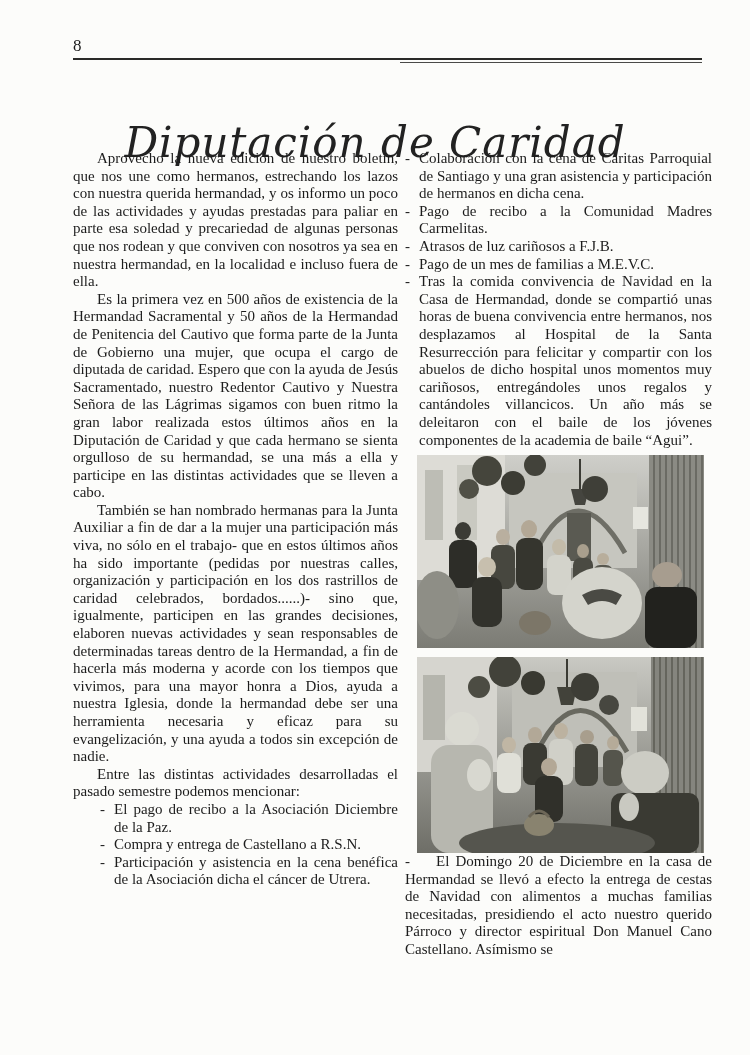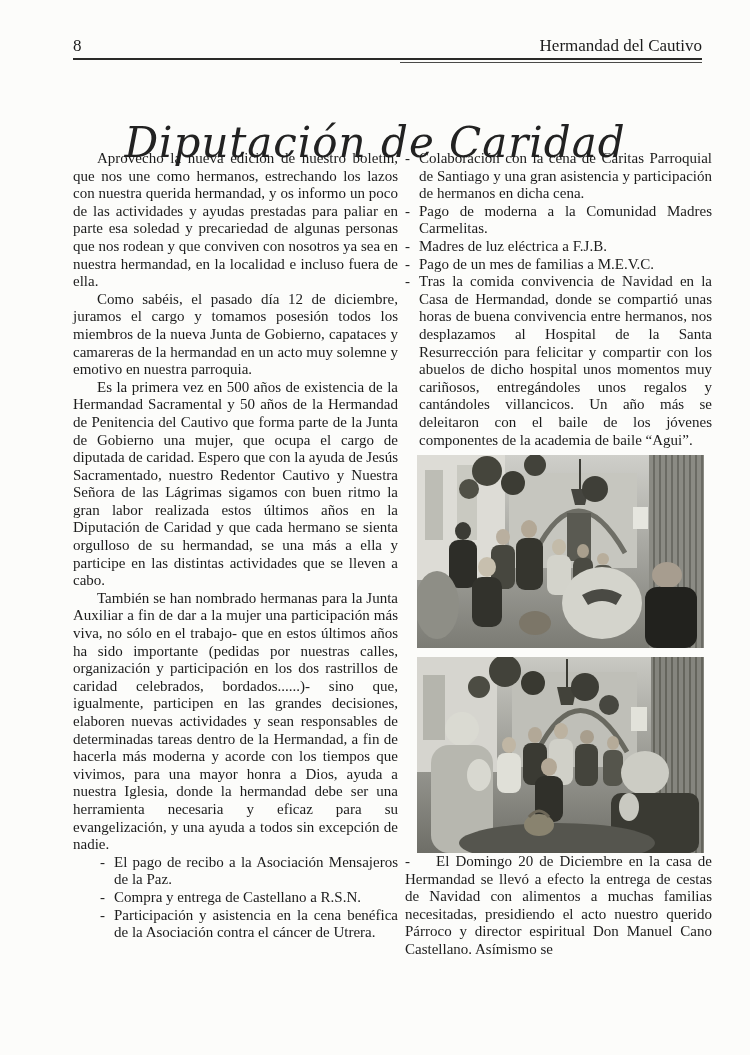--- a/index.html
+++ b/index.html
@@ -41,62 +41,61 @@
   figure + figure { margin-top:9px; }
   figure svg { display:block; width:287px; background:#9a9a94; }
 </style>
 </head>
 <body>
 
 <div class="page">
 
   <div class="hdr">
     <span>8</span>
-    <span>Hermandad del Cautivo</span>
   </div>
   <div class="hdr-rule"></div>
   <div class="hdr-rule2"></div>
 
   <h1 class="title">Diputación de Caridad</h1>
 
   <div class="columns">
 
     <div class="col-left">
       <p>Aprovecho la nueva edición de nuestro boletín, que nos une como hermanos, estrechando los lazos con nuestra querida hermandad, y os informo un poco de las actividades y ayudas prestadas para paliar en parte esa soledad y precariedad de algunas personas que nos rodean y que conviven con nosotros ya sea en nuestra hermandad, en la localidad e incluso fuera de ella.</p>
-      <p>Como sabéis, el pasado día 12 de diciembre, juramos el cargo y tomamos posesión todos los miembros de la nueva Junta de Gobierno, capataces y camareras de la hermandad en un acto muy solemne y emotivo en nuestra parroquia.</p>
       <p>Es la primera vez en 500 años de existencia de la Hermandad Sacramental y 50 años de la Hermandad de Penitencia del Cautivo que forma parte de la Junta de Gobierno una mujer, que ocupa el cargo de diputada de caridad. Espero que con la ayuda de Jesús Sacramentado, nuestro Redentor Cautivo y Nuestra Señora de las Lágrimas sigamos con buen ritmo la gran labor realizada estos últimos años en la Diputación de Caridad y que cada hermano se sienta orgulloso de su hermandad, se una más a ella y participe en las distintas actividades que se lleven a cabo.</p>
       <p>También se han nombrado hermanas para la Junta Auxiliar a fin de dar a la mujer una participación más viva, no sólo en el trabajo- que en estos últimos años ha sido importante (pedidas por nuestras calles, organización y participación en los dos rastrillos de caridad celebrados, bordados......)- sino que, igualmente, participen en las grandes decisiones, elaboren nuevas actividades y sean responsables de determinadas tareas dentro de la Hermandad, a fin de hacerla más moderna y acorde con los tiempos que vivimos, para una mayor honra a Dios, ayuda a nuestra Iglesia, donde la hermandad debe ser una herramienta necesaria y eficaz para su evangelización, y una ayuda a todos sin excepción de nadie.</p>
+      <p>Entre las distintas actividades desarrolladas el pasado semestre podemos mencionar:</p>
       <div class="list-left">
         <div class="li">
           <span class="mk">-</span>
-          <span class="tx">El pago de recibo a la Asociación Mensajeros de la Paz.</span>
+          <span class="tx">El pago de recibo a la Asociación Diciembre de la Paz.</span>
         </div>
         <div class="li">
           <span class="mk">-</span>
           <span class="tx">Compra y entrega de Castellano a R.S.N.</span>
         </div>
         <div class="li">
           <span class="mk">-</span>
-          <span class="tx">Participación y asistencia en la cena benéfica de la Asociación contra el cáncer de Utrera.</span>
+          <span class="tx">Participación y asistencia en la cena benéfica de la Asociación dicha el cáncer de Utrera.</span>
         </div>
       </div>
     </div>
 
     <div class="col-right">
       <div class="li">
         <span class="mk">-</span>
         <span class="tx">Colaboración con la cena de Caritas Parroquial de Santiago y una gran asistencia y participación de hermanos en dicha cena.</span>
       </div>
       <div class="li">
         <span class="mk">-</span>
-        <span class="tx">Pago de moderna a la Comunidad Madres Carmelitas.</span>
-      </div>
-      <div class="li">
-        <span class="mk">-</span>
-        <span class="tx">Madres de luz eléctrica a F.J.B.</span>
+        <span class="tx">Pago de recibo a la Comunidad Madres Carmelitas.</span>
+      </div>
+      <div class="li">
+        <span class="mk">-</span>
+        <span class="tx">Atrasos de luz cariñosos a F.J.B.</span>
       </div>
       <div class="li">
         <span class="mk">-</span>
         <span class="tx">Pago de un mes de familias a M.E.V.C.</span>
       </div>
       <div class="li">
         <span class="mk">-</span>
         <span class="tx">Tras la comida convivencia de Navidad en la Casa de Hermandad, donde se compartió unas horas de buena convivencia entre hermanos, nos desplazamos al Hospital de la Santa Resurrección para felicitar y compartir con los abuelos de dicho hospital unos momentos muy cariñosos, entregándoles unos regalos y cantándoles villancicos. Un año más se deleitaron con el baile de los jóvenes componentes de la academia de baile “Agui”.</span>
       </div>
 

